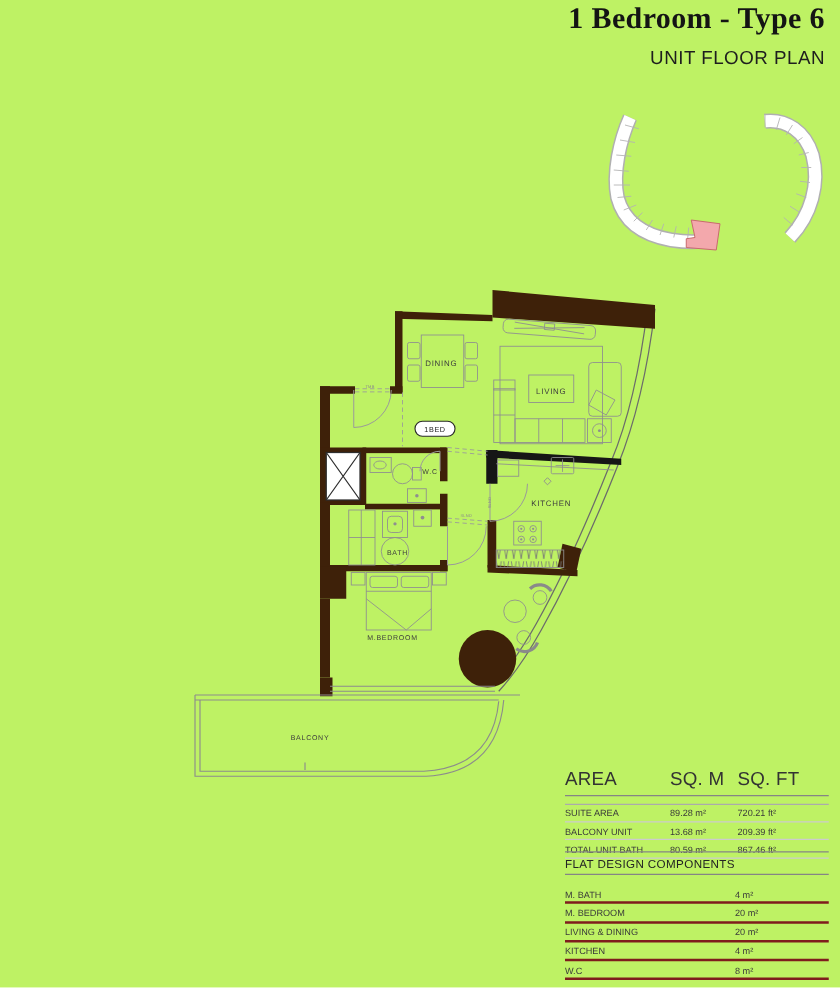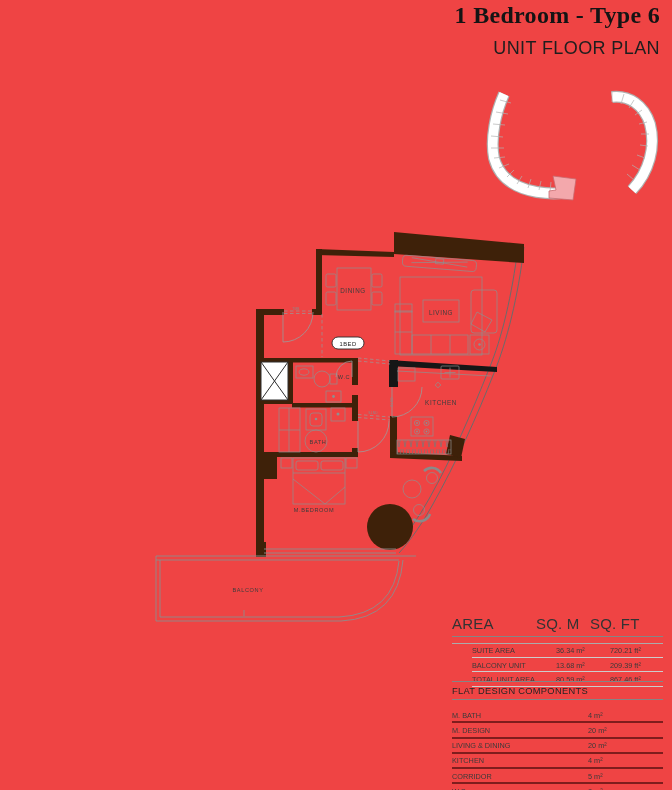--- a/index.html
+++ b/index.html
@@ -1,22 +1,22 @@
 <!DOCTYPE html>
 <html style="--wall-color: #3e2109; --highlight-fill: #f3a8ac; --highlight-stroke: #c96a6e;"><head>
 <meta charset="utf-8">
 <style>
   html,body{margin:0;padding:0;background:#fff;}
-  .page{position:relative;width:672px;height:790px;background:#ef4444;overflow:hidden;
+  .page{position:relative;width:672px;height:790px;background:#bef264;overflow:hidden;
         font-family:"Liberation Sans",sans-serif;}
   
   .header{position:absolute;top:2px;right:12px;text-align:right;}
   .title{font-family:"Liberation Serif",serif;font-weight:bold;font-size:24px;
          color:#141414;margin:0;letter-spacing:.3px;}
-  .subtitle{font-size:18px;color:#1e1e1e;margin-top:9px;letter-spacing:.4px;}
+  .subtitle{font-size:15px;color:#1e1e1e;margin-top:9px;letter-spacing:.4px;}
   
   svg{position:absolute;overflow:visible;}
   .wall{fill:var(--wall-color,#3e2109);stroke:none;}
   .blackwall{fill:#161616;}
   .f{fill:none;stroke:#8f8f8f;stroke-width:.7;}
   .fd{fill:#8f8f8f;stroke:none;}
   .glass{fill:none;stroke:#6b6b6b;stroke-width:1;}
   .thin{fill:none;stroke:#8c8c8c;stroke-width:.9;}
   .arc{fill:none;stroke:#9a9a9a;stroke-width:.8;}
   .dash{fill:none;stroke:#9a9a9a;stroke-width:.7;stroke-dasharray:3.5 2.5;}
@@ -29,21 +29,21 @@
   .kband{fill:none;stroke:#b0b0b0;stroke-width:12;}
   .kband-in{fill:none;stroke:#ffffff;stroke-width:9.6;}
   .ktick{fill:none;stroke:#b2b2b2;stroke-width:.7;}
   .kunit{fill:var(--highlight-fill,#f3a8ac);stroke:var(--highlight-stroke,#c96a6e);stroke-width:.8;}
   
   .area-table{position:absolute;left:452px;top:615px;width:211px;color:#3a3a3a;}
   .at-head{display:grid;grid-template-columns:84px 54px 73px;font-size:15px;color:#333;
            letter-spacing:.2px;padding-bottom:4px;border-bottom:1.2px solid #858585;}
   .at-gap{height:6px;border-bottom:1px solid #ababab;}
   .at-row{display:grid;grid-template-columns:84px 54px 73px;font-size:7.3px;
-          padding:2.4px 0 1.8px 0;border-bottom:1px solid #cccccc;margin-left:20px;}
+          padding:2.4px 0 1.8px 0;border-bottom:1px solid #cccccc;}
   .comp-table{position:absolute;left:452px;top:681px;width:211px;color:#3a3a3a;}
   .ct-title{font-size:9.3px;color:#242424;letter-spacing:.3px;
             padding:3.5px 0;border-top:1px solid #858585;border-bottom:1px solid #858585;}
   .ct-rows{margin-top:8px;}
   .ct-row{display:grid;grid-template-columns:136px 75px;font-size:7.3px;
           padding:2.5px 0 1.8px 0;border-bottom:2px solid #7f1d1d;}
 </style>
 </head>
 <body>
 
@@ -244,58 +244,54 @@
 
   <div class="area-table">
     <div class="at-head">
       <span>AREA</span>
       <span>SQ. M</span>
       <span>SQ. FT</span>
     </div>
     <div class="at-gap"></div>
     <div class="at-row">
       <span>SUITE AREA</span>
-      <span>36.34 m²</span>
+      <span>89.28 m²</span>
       <span>720.21 ft²</span>
     </div>
     <div class="at-row">
       <span>BALCONY UNIT</span>
       <span>13.68 m²</span>
       <span>209.39 ft²</span>
     </div>
     <div class="at-row">
-      <span>TOTAL UNIT AREA</span>
+      <span>TOTAL UNIT BATH</span>
       <span>80.59 m²</span>
       <span>867.46 ft²</span>
     </div>
   </div>
 
   <div class="comp-table">
     <div class="ct-title">FLAT DESIGN COMPONENTS</div>
     <div class="ct-rows">
       <div class="ct-row">
         <span>M. BATH</span>
         <span>4 m²</span>
       </div>
       <div class="ct-row">
-        <span>M. DESIGN</span>
+        <span>M. BEDROOM</span>
         <span>20 m²</span>
       </div>
       <div class="ct-row">
         <span>LIVING &amp; DINING</span>
         <span>20 m²</span>
       </div>
       <div class="ct-row">
         <span>KITCHEN</span>
         <span>4 m²</span>
       </div>
       <div class="ct-row">
-        <span>CORRIDOR</span>
-        <span>5 m²</span>
-      </div>
-      <div class="ct-row">
         <span>W.C</span>
         <span>8 m²</span>
       </div>
     </div>
   </div>
 
 </div>
 
 </body></html>

